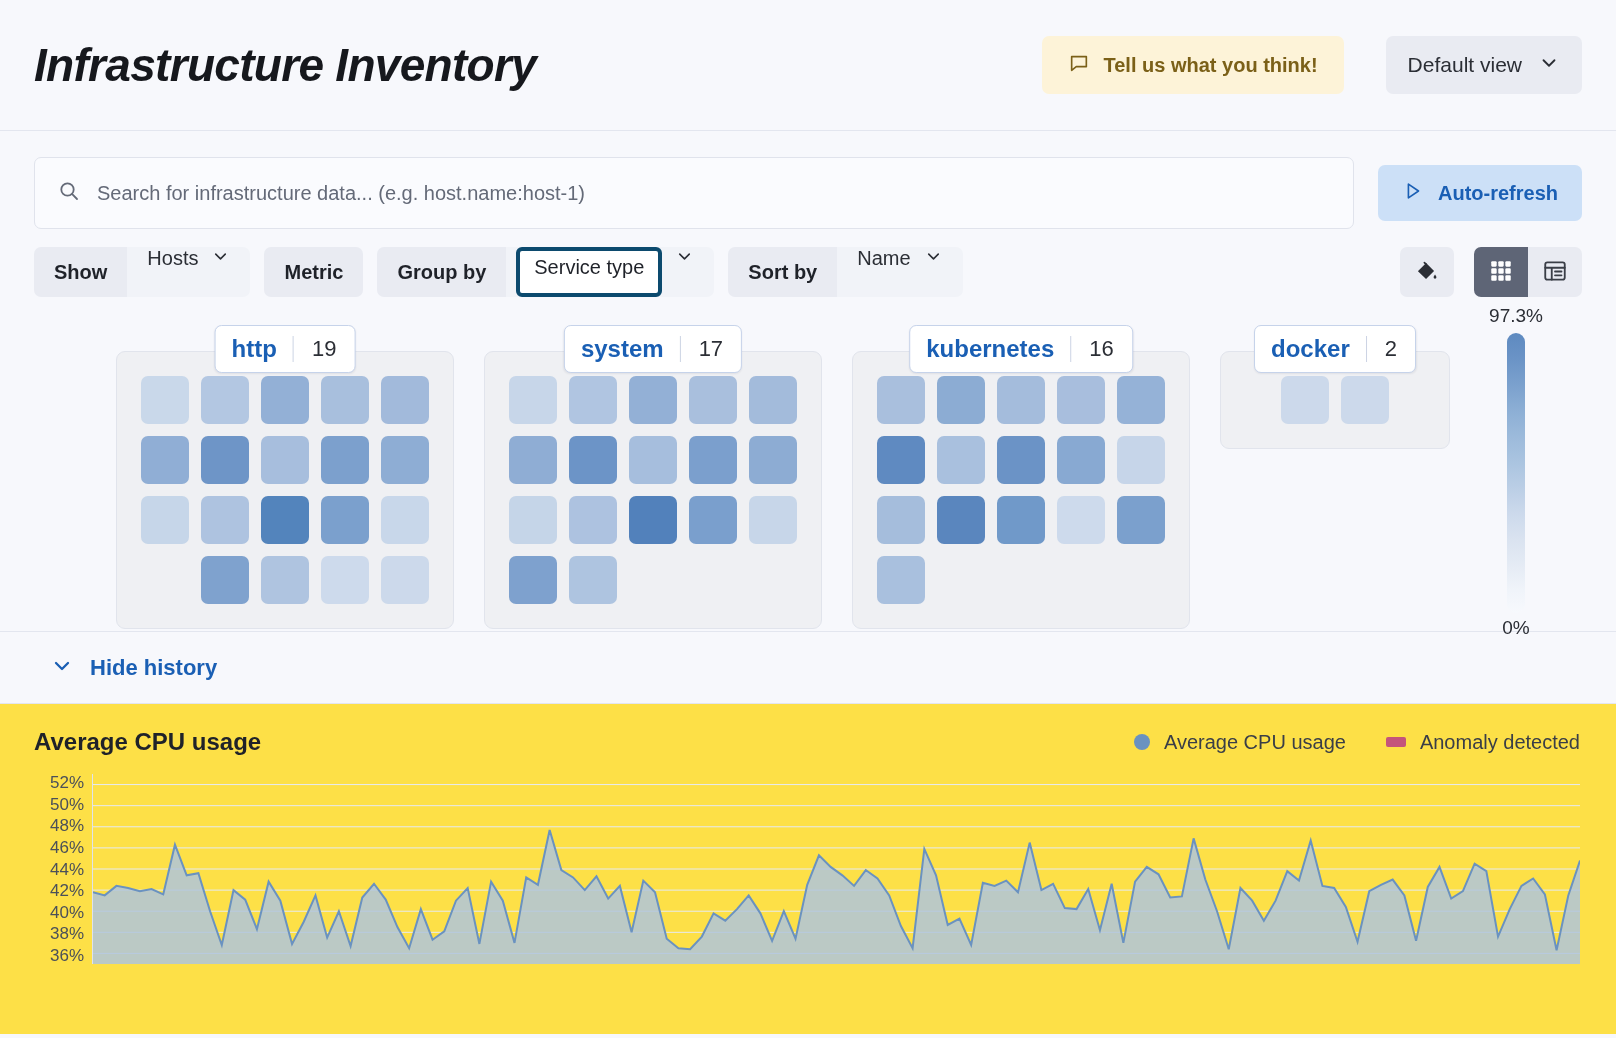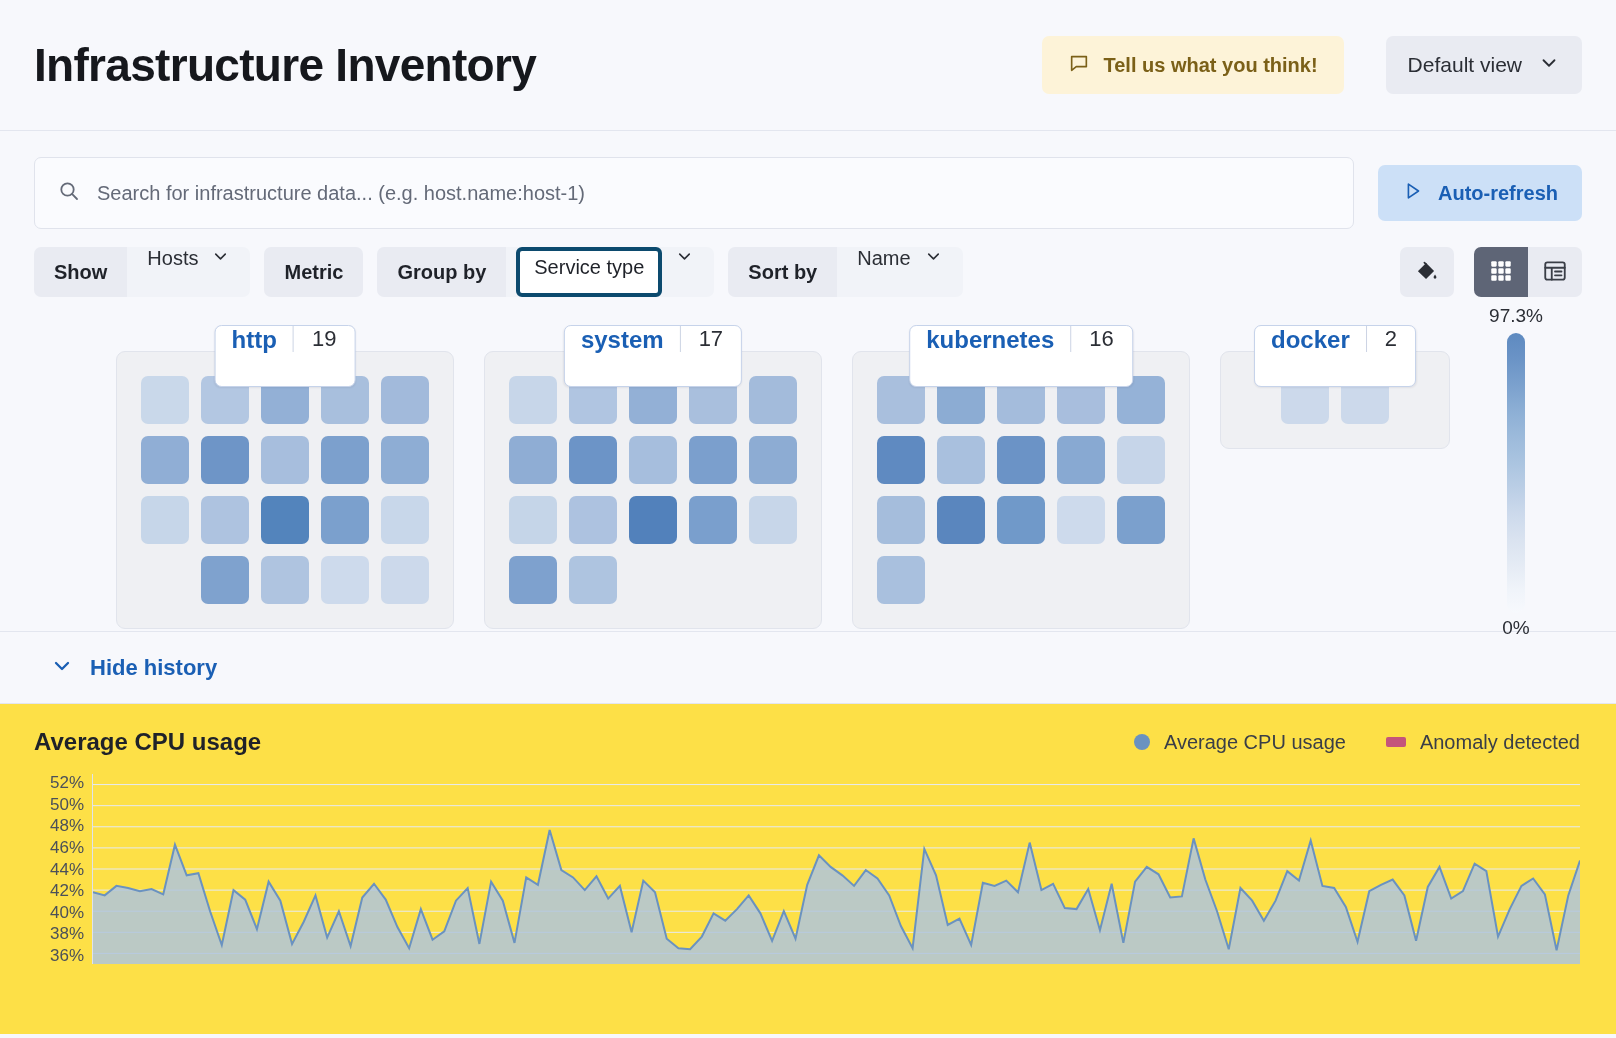--- a/index.html
+++ b/index.html
@@ -20,20 +20,21 @@
     align-items: center;
     padding: 0 34px;
     position: relative;
   }
   .page-title {
     font-size: 46px;
     font-weight: 700;
     letter-spacing: -0.7px;
     color: #16181d;
     line-height: 1;
+    font-style: italic;
   }
   .header-right {
     margin-left: auto;
     display: flex;
     align-items: center;
     gap: 42px;
   }
   .feedback-btn {
     background: #FDF3D8;
     color: #7B6018;
@@ -201,23 +202,23 @@
     position: relative;
     padding-top: 26px;
   }
   .group-chip {
     position: absolute;
     top: 0; left: 50%;
     transform: translateX(-50%);
     background: #ffffff;
     border: 1px solid #c6d3ea;
     border-radius: 7px;
-    height: 62px;
-    display: flex;
-    align-items: flex-start;
+    height: 48px;
+    display: flex;
+    align-items: center;
     z-index: 3;
     box-shadow: 0 1px 2px rgba(25,35,60,.07);
     cursor: pointer;
   }
   .group-chip .gname {
     font-size: 24px;
     font-weight: 700;
     color: #1A5FB4;
     padding: 0 16px;
   }

